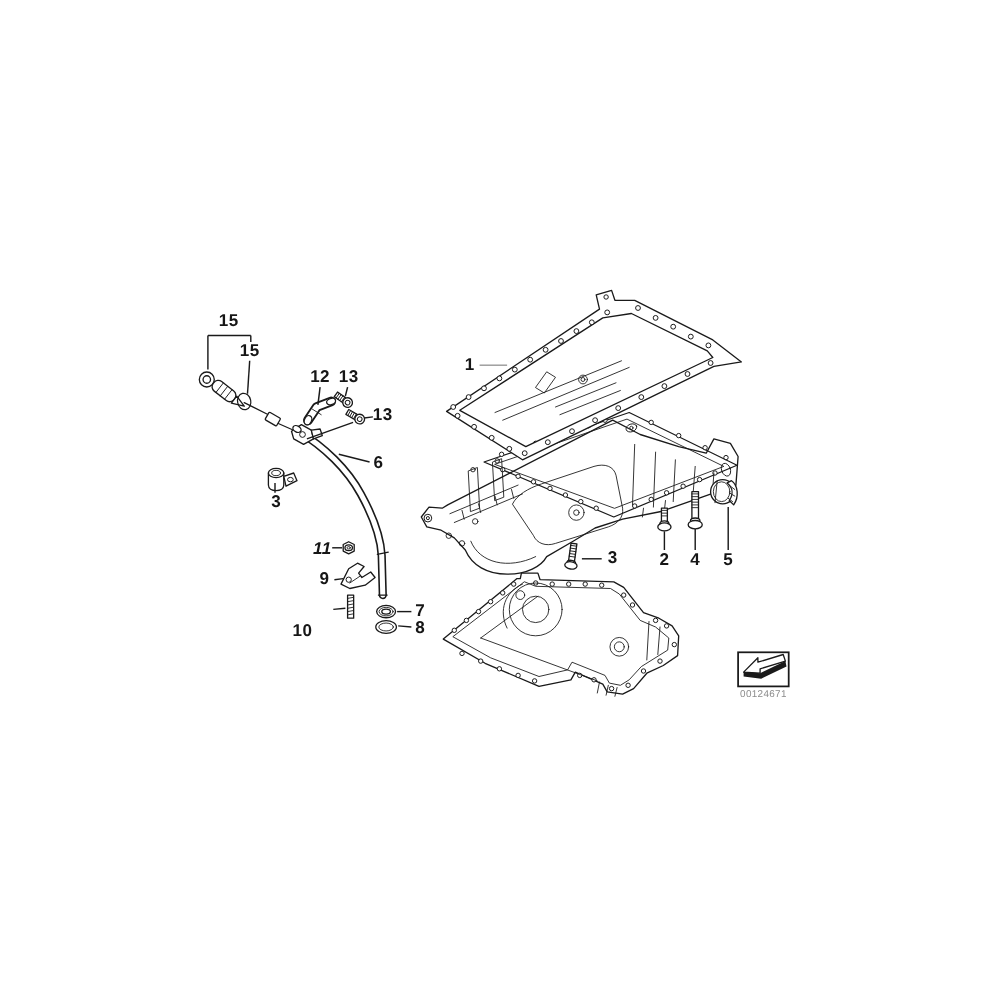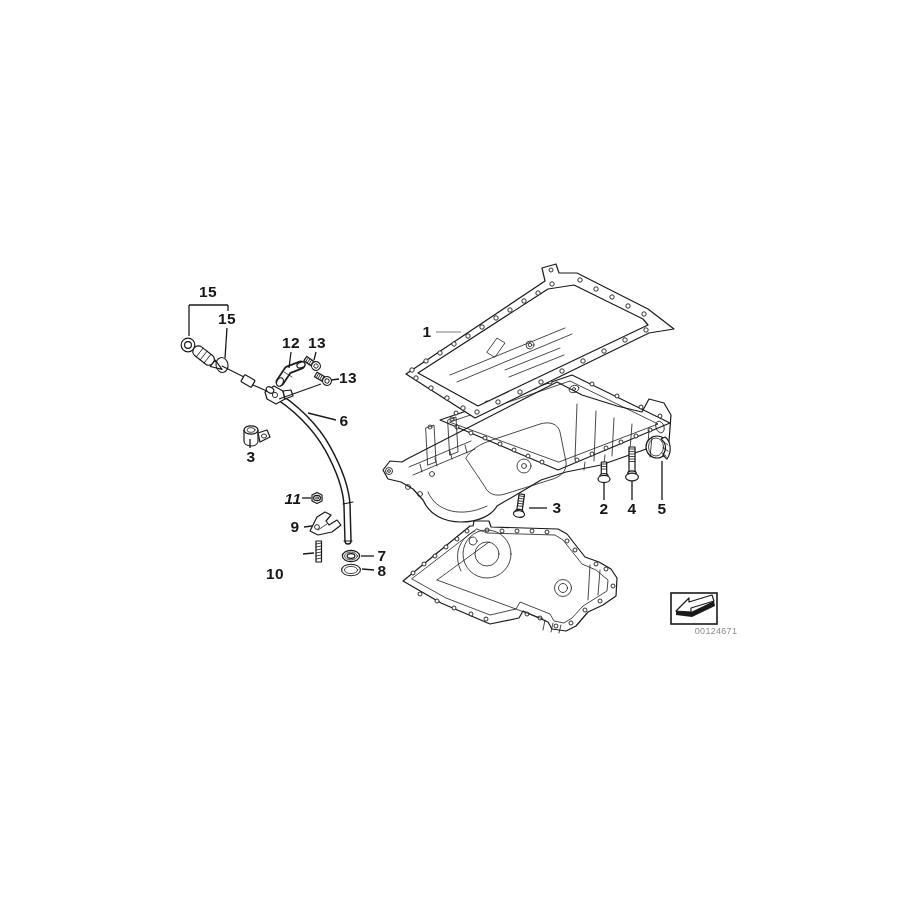--- a/index.html
+++ b/index.html
@@ -2,21 +2,21 @@
 <html><head>
 <meta charset="utf-8">
 <style>
   html,body{margin:0;padding:0;background:#fff;}
   .stage{position:relative;width:900px;height:900px;background:#ffffff;overflow:hidden;
          font-family:"Liberation Sans", sans-serif;}
   .stage svg{position:absolute;left:0;top:0;}
   .callout{position:absolute;transform:translate(-50%,-50%);font-weight:700;
            font-size:15.5px;color:#161616;line-height:1;letter-spacing:.4px;cursor:pointer;}
   .docnum{position:absolute;left:670px;top:626px;width:48px;text-align:center;
-          font-size:9px;color:#8c8c8c;letter-spacing:.3px;margin-left:22px;}
+          font-size:9px;color:#8c8c8c;letter-spacing:.3px;}
   
   .ln{fill:none;stroke:#1a1a1a;stroke-width:1.1;stroke-linejoin:round;stroke-linecap:round;}
   .fw{fill:#ffffff;stroke:#1a1a1a;stroke-width:1.2;stroke-linejoin:round;}
   .thin{fill:none;stroke:#1a1a1a;stroke-width:.8;stroke-linejoin:round;stroke-linecap:round;}
   .dot{fill:#ffffff;stroke:#1a1a1a;stroke-width:.9;}
 </style>
 </head>
 <body>
 
 <div class="stage">

